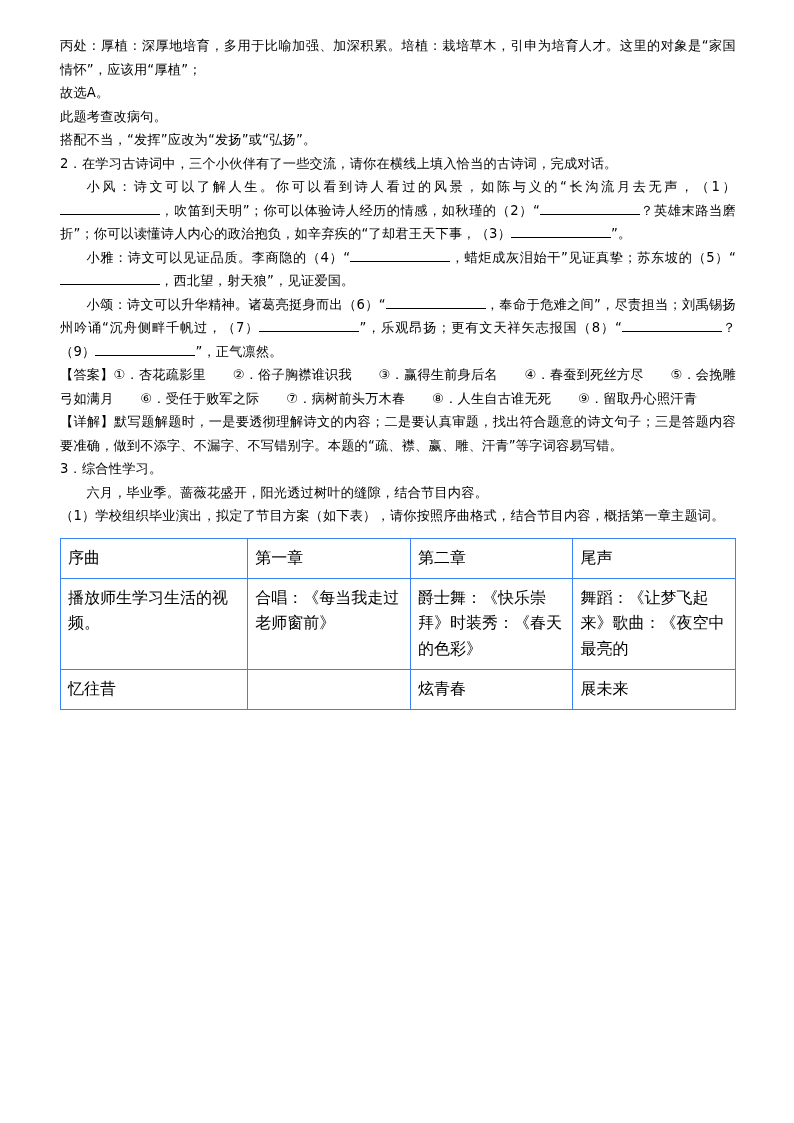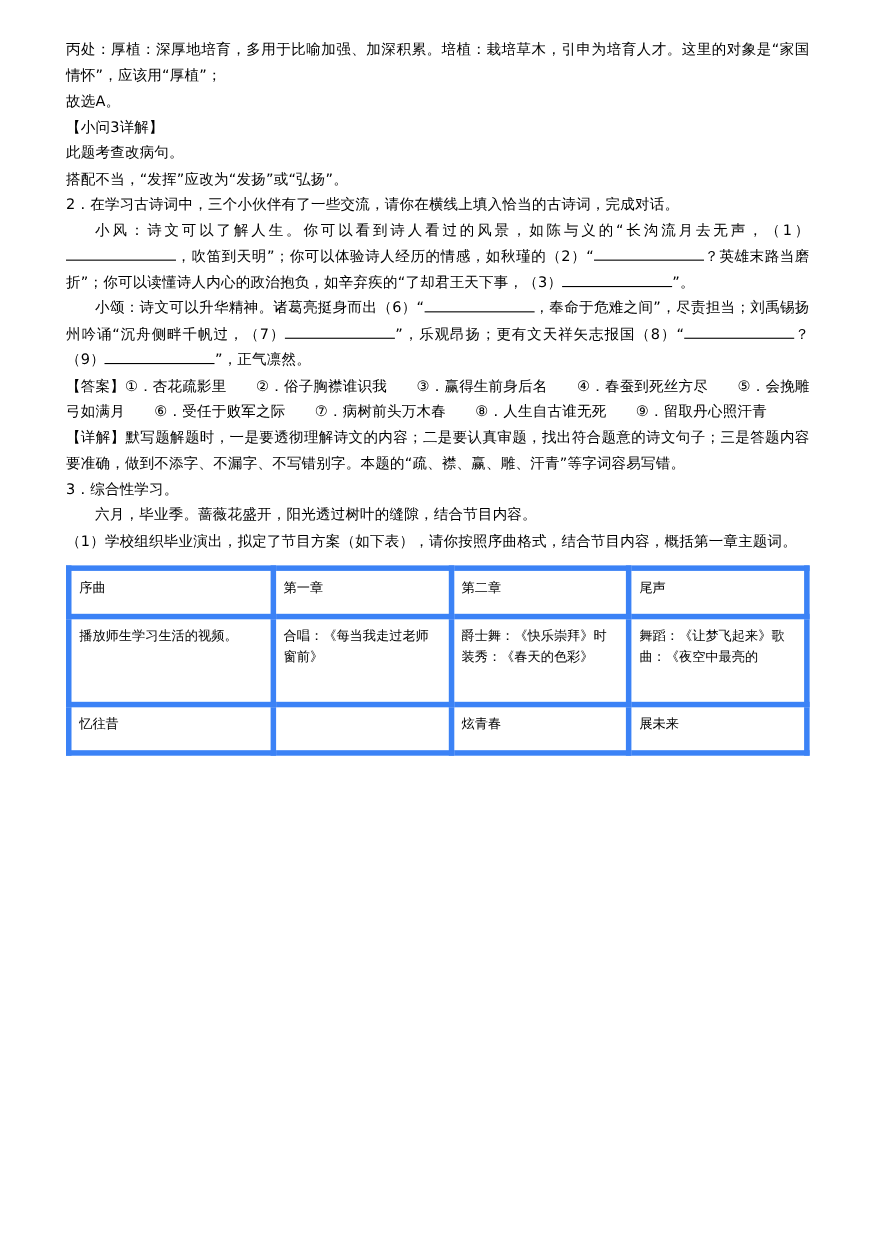--- a/index.html
+++ b/index.html
@@ -36,50 +36,52 @@
     vertical-align: baseline;
   }
   .blank.long { min-width: 100px; }
   .tbl {
     width: 100%;
     border-collapse: collapse;
     margin-top: 10px;
     table-layout: fixed;
   }
   .tbl td {
-    border: 5px solid #3b82f6;
-    font-size: 12px;
+    border: 1px solid #3b82f6;
+    font-size: 16px;
     line-height: 1.62;
     padding: 6px 7px 7px 7px;
     vertical-align: top;
     height: 26px;
   }
   .tbl td.tall { height: 62px; }
   .col1 { width: 28%; }
   .col2 { width: 24%; }
   .col3 { width: 24%; }
   .col4 { width: 24%; }
   .tag { font-weight: normal; }
 </style>
 </head>
 <body>
 
 <div class="page">
 
   <p>丙处：厚植：深厚地培育，多用于比喻加强、加深积累。培植：栽培草木，引申为培育人才。这里的对象是“家国情怀”，应该用“厚植”；</p>
   <p>故选A。</p>
-  <p>【小问3详解】</p>
   <p>此题考查改病句。</p>
   <p>搭配不当，“发挥”应改为“发扬”或“弘扬”。</p>
   <p>2．在学习古诗词中，三个小伙伴有了一些交流，请你在横线上填入恰当的古诗词，完成对话。</p>
 
   <p class="indent2">
     <span>小风：诗文可以了解人生。你可以看到诗人看过的风景，如陈与义的“长沟流月去无声，（1）</span><span class="blank long"></span><span>，吹笛到天明”；你可以体验诗人经历的情感，如秋瑾的（2）</span><span>“</span><span class="blank long"></span><span>？英雄末路当磨折”；你可以读懂诗人内心的政治抱负，如辛弃疾的“了却君王天下事，（3）</span><span class="blank long"></span><span>”。</span>
   </p>
 
+  <p class="indent2">
+    <span>小雅：诗文可以见证品质。李商隐的（4）“</span><span class="blank long"></span><span>，蜡炬成灰泪始干”见证真挚；苏东坡的（5）“</span><span class="blank long"></span><span>，西北望，射天狼”，见证爱国。</span>
+  </p>
 
   <p class="indent2">
     <span>小颂：诗文可以升华精神。诸葛亮挺身而出（6）“</span><span class="blank long"></span><span>，奉命于危难之间”，尽责担当；刘禹锡扬州吟诵“沉舟侧畔千帆过，（7）</span><span class="blank long"></span><span>”，乐观昂扬；更有文天祥矢志报国（8）“</span><span class="blank long"></span><span>？（9）</span><span class="blank long"></span><span>”，正气凛然。</span>
   </p>
 
   <p>
     <span class="tag">【答案】</span><span>①．杏花疏影里　　②．俗子胸襟谁识我　　③．赢得生前身后名　　④．春蚕到死丝方尽　　⑤．会挽雕弓如满月　　⑥．受任于败军之际　　⑦．病树前头万木春　　⑧．人生自古谁无死　　⑨．留取丹心照汗青</span>
   </p>
 
   <p>【详解】默写题解题时，一是要透彻理解诗文的内容；二是要认真审题，找出符合题意的诗文句子；三是答题内容要准确，做到不添字、不漏字、不写错别字。本题的“疏、襟、赢、雕、汗青”等字词容易写错。</p>

